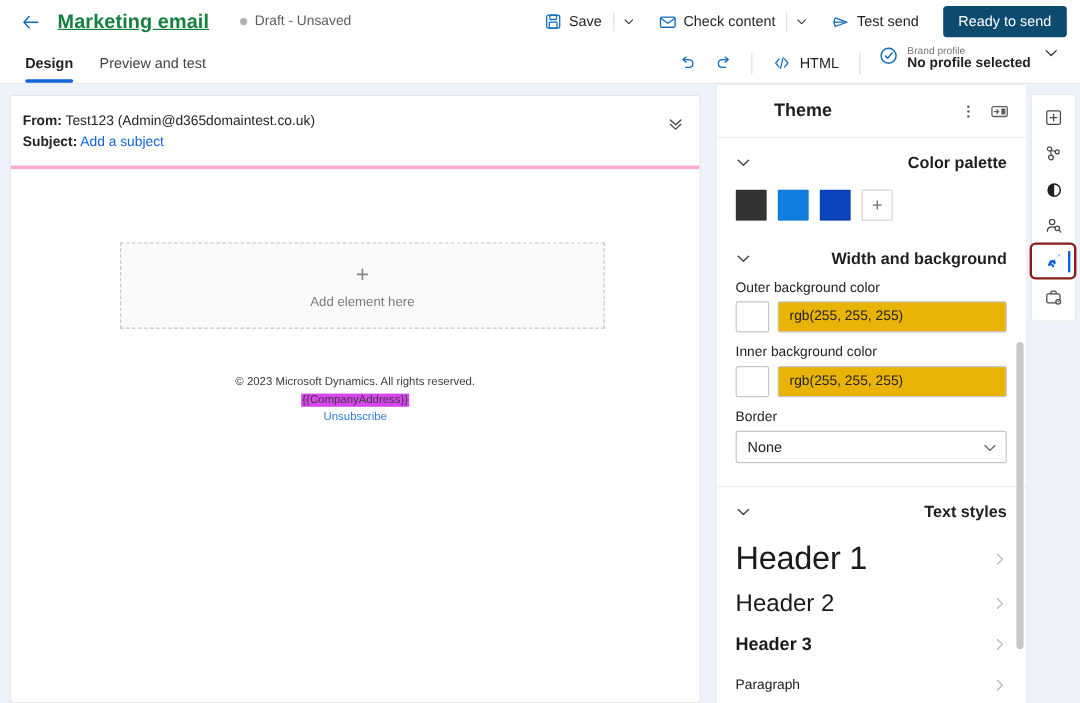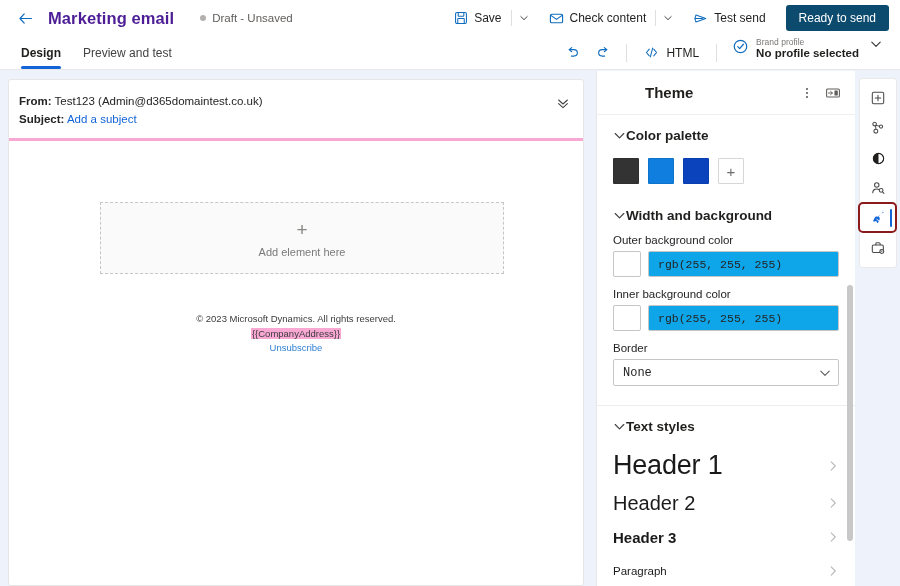--- a/index.html
+++ b/index.html
@@ -17,22 +17,22 @@
     position: absolute; top: 0; left: 0; width: 900px; height: 36px;
     background: #ffffff;
     display: flex; align-items: center;
   }
   .back-btn {
     width: 30px; height: 30px; margin-left: 10px;
     display: flex; align-items: center; justify-content: center;
     color: #0f6cbd; cursor: pointer; border-radius: 3px;
   }
   .page-title {
-    font-size: 16.5px; font-weight: 600; color: #4c1d95;
-    margin-left: 8px; letter-spacing: .1px;
+    font-size: 16.5px; font-weight: 600; color: #15803d;
+    margin-left: 8px; letter-spacing: .1px; text-decoration: underline;
   }
   .status-wrap {
     display: flex; align-items: center; gap: 6px;
     margin-left: 26px; color: #605e5c; font-size: 11.5px;
   }
   .status-dot {
     width: 6px; height: 6px; border-radius: 50%;
     background: #b3b0ad; display: inline-block;
   }
   .topbar-right {
@@ -132,21 +132,21 @@
   .drop-plus {
     width: 22px; height: 22px; display: flex; align-items: center;
     justify-content: center; color: #8a8886; font-size: 19px; line-height: 1;
   }
   .drop-label { font-size: 11px; color: #7a7a7a; }
 
   .email-footer {
     position: absolute; left: 0; right: 0; top: 232px;
     text-align: center; font-size: 9.5px; color: #3b3b3b; line-height: 1.55;
   }
-  .addr-token { background: #f9a8d4; padding: 0 1px; }
+  .addr-token { background: #d946ef; padding: 0 1px; }
   .unsub { color: #2f7fd1; cursor: pointer; }
 
   
   .right-panel {
     position: absolute; top: 71px; right: 45px; width: 259px; height: 515px;
     background: #ffffff; border-left: 1px solid #e6e6e6; overflow: hidden;
   }
   .panel-header {
     height: 44px; display: flex; align-items: center; padding: 0 10px 0 16px;
     border-bottom: 1px solid #efefef;
@@ -154,22 +154,22 @@
   .panel-title { font-size: 15px; font-weight: 600; color: #201f1e; margin-left: 32px; }
   .panel-header-actions { margin-left: auto; display: flex; align-items: center; gap: 2px; }
   .ph-btn {
     width: 24px; height: 24px; display: flex; align-items: center;
     justify-content: center; border-radius: 3px; cursor: pointer; color: #605e5c;
   }
 
   .panel-body { height: 471px; overflow: hidden; position: relative; }
 
   .section-head {
-    display: flex; align-items: center; 
-    padding: 13px 16px 11px 16px; cursor: pointer;
+    display: flex; align-items: center; gap: 11px;
+    padding: 13px 16px 11px 16px; cursor: pointer; justify-content: space-between;
   }
   .section-head .chev { color: #424242; display: flex; align-items: center; }
   .section-title { font-size: 13.5px; font-weight: 600; color: #201f1e; }
 
   .swatch-row { display: flex; gap: 9px; padding: 4px 16px 18px 16px; }
   .swatch {
     width: 26px; height: 26px; border-radius: 1px; cursor: pointer;
     border: 1px solid rgba(0,0,0,.08);
   }
   .swatch-add {
@@ -180,27 +180,27 @@
 
   .field { padding: 0 16px 11px 16px; }
   .field-label { font-size: 11.5px; color: #242424; margin-bottom: 5px; }
   .color-field { display: flex; gap: 7px; align-items: center; }
   .color-chip {
     width: 28px; height: 26px; border: 1px solid #c8c6c4; background: #fff;
     cursor: pointer; border-radius: 2px; flex: 0 0 auto;
   }
   .color-input {
     flex: 1; height: 26px; border: 1px solid #c8c6c4; border-radius: 2px;
-    background: #0ea5e9; font-family: Liberation Mono, monospace; font-size: 11.5px;
+    background: #eab308; font-family: Liberation Sans, sans-serif; font-size: 11.5px;
     color: #242424; padding: 0 9px; outline: none;
   }
   .select-wrap { position: relative; }
   .select-box {
     width: 100%; height: 27px; border: 1px solid #c8c6c4; border-radius: 2px;
-    background: #fff; font-family: Liberation Mono, monospace; font-size: 12px; color: #242424;
+    background: #fff; font-family: Liberation Sans, sans-serif; font-size: 12px; color: #242424;
     padding: 0 26px 0 9px; display: flex; align-items: center; cursor: pointer;
   }
   .select-chev {
     position: absolute; right: 8px; top: 0; height: 27px;
     display: flex; align-items: center; color: #605e5c; pointer-events: none;
   }
 
   .divider { height: 1px; background: #ededed; margin: 8px 0 0 0; }
 
   .text-style-row {

